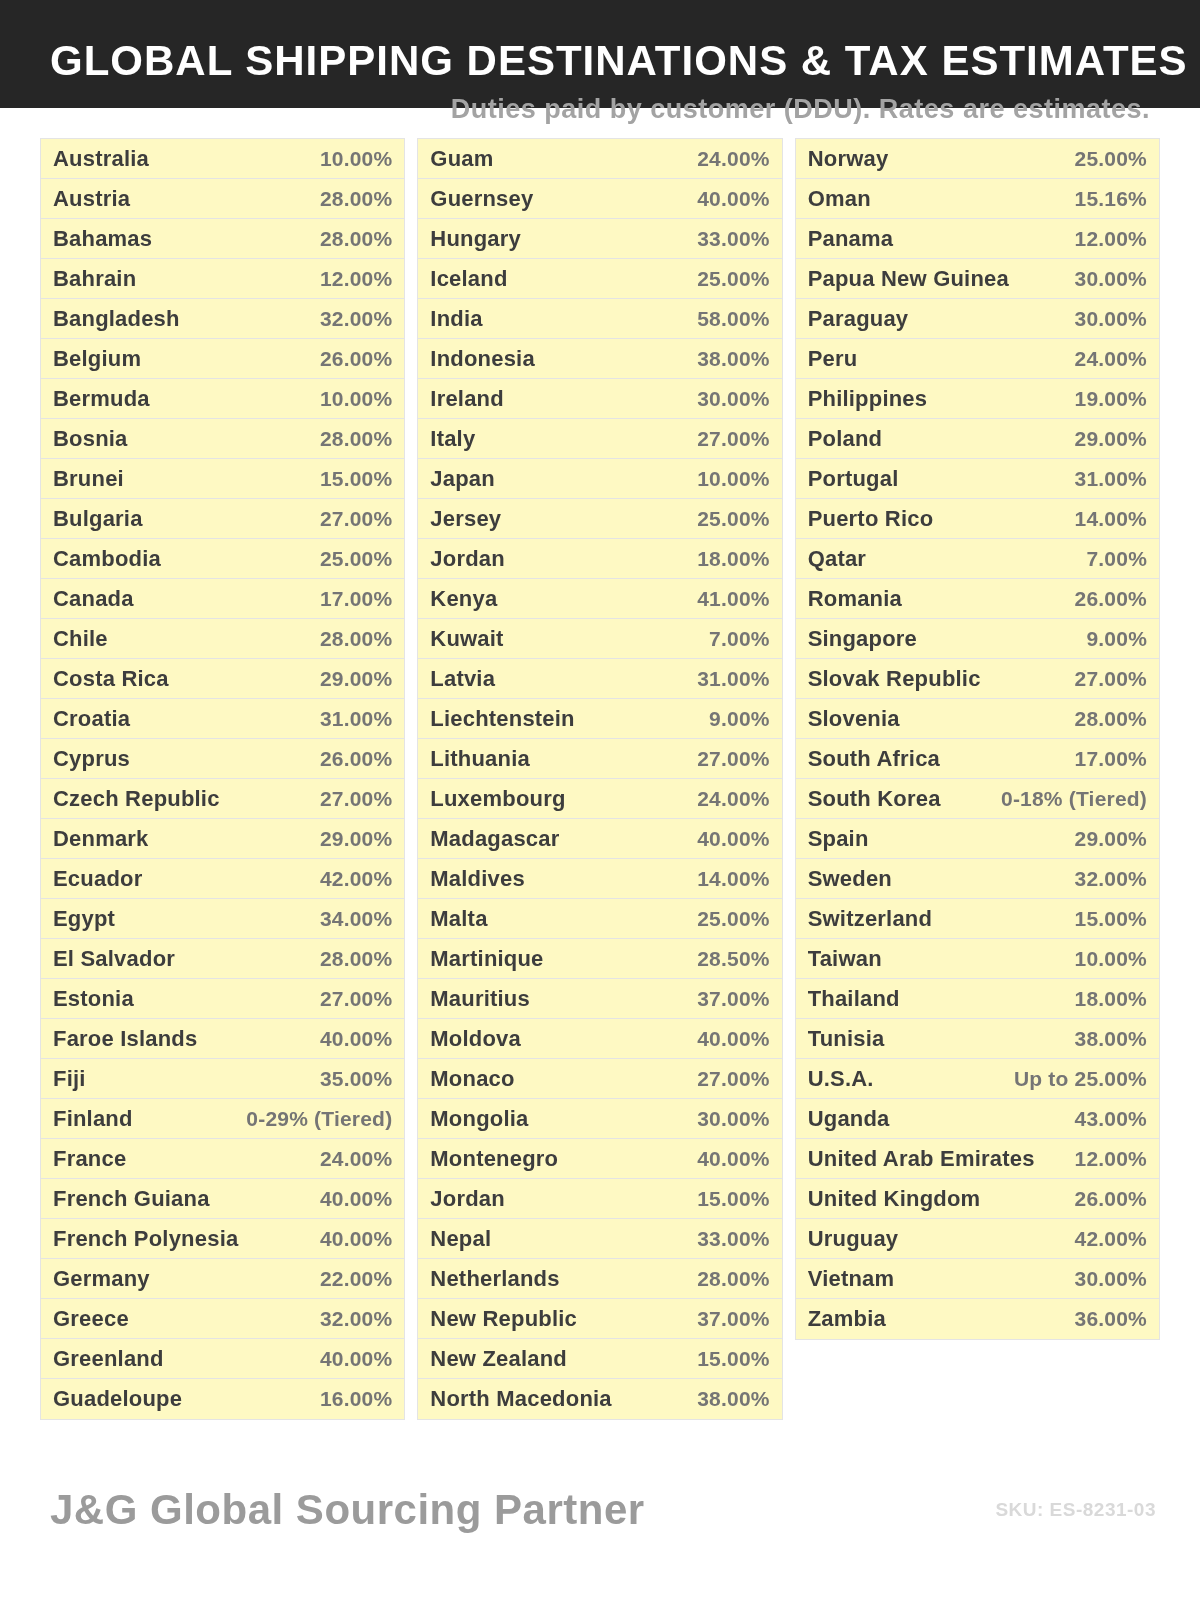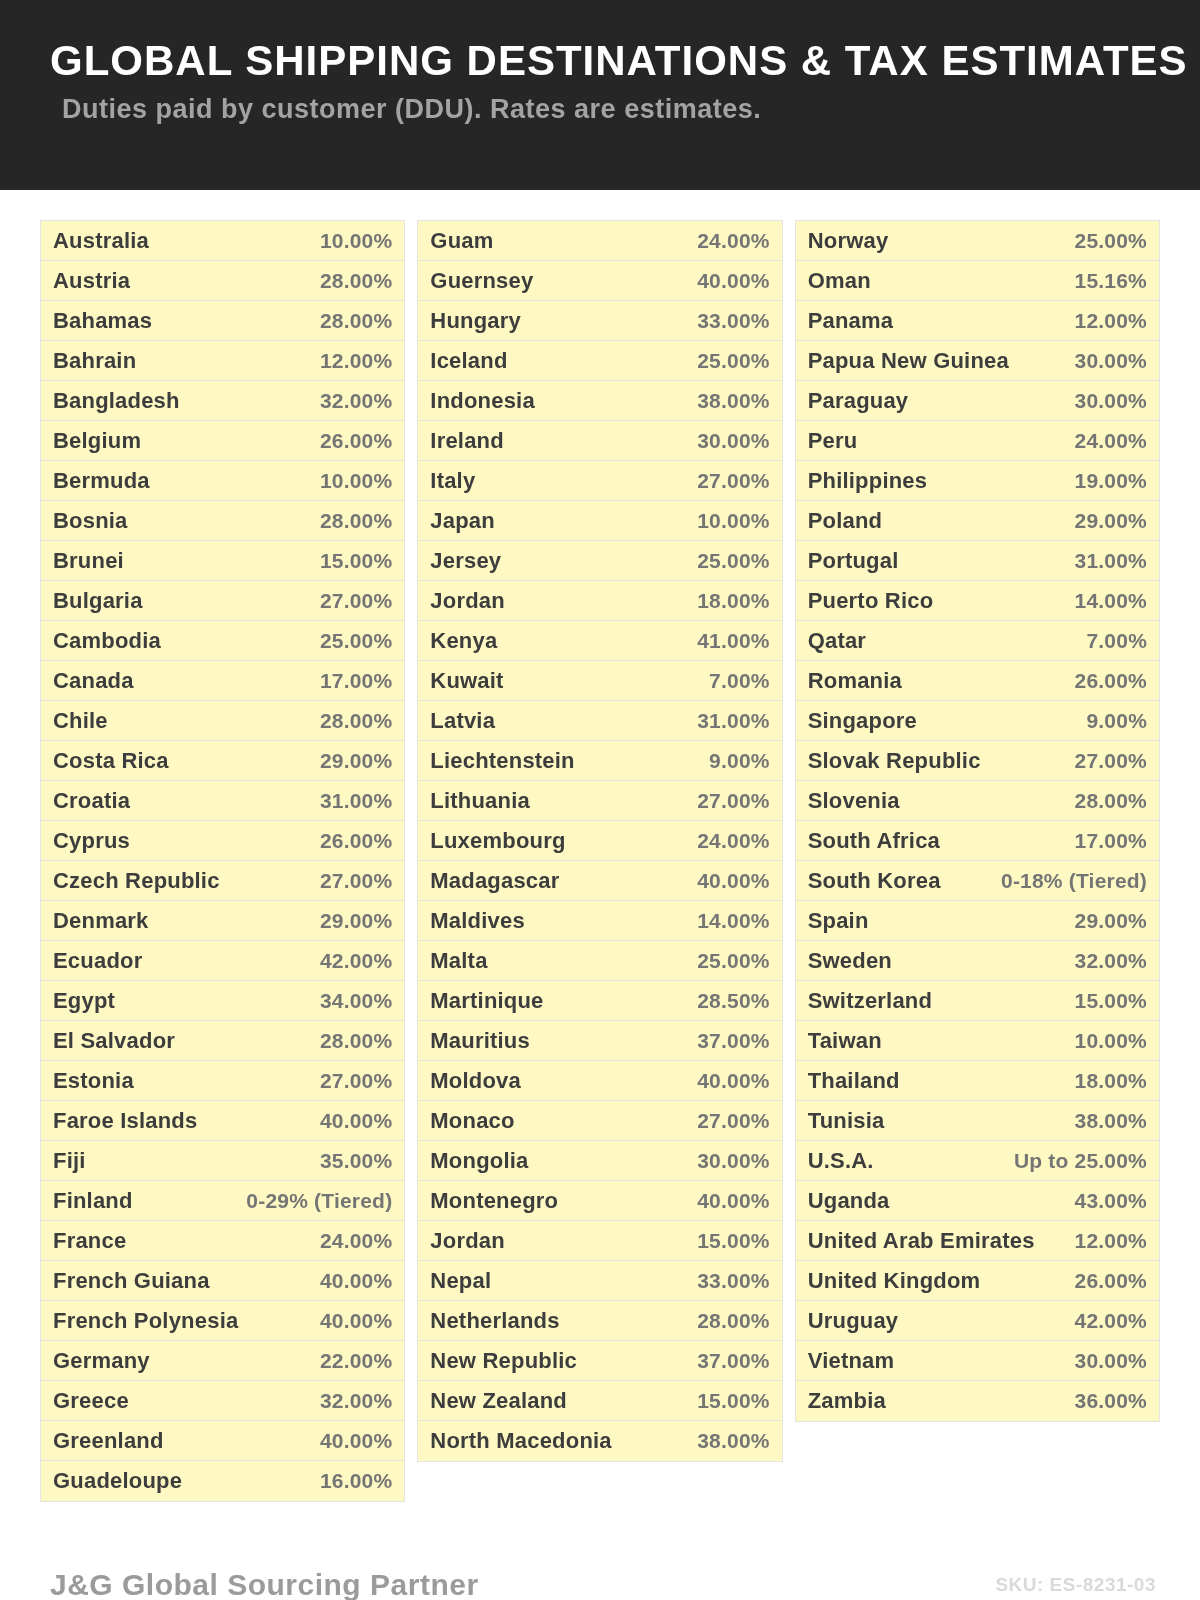--- a/index.html
+++ b/index.html
@@ -15,40 +15,41 @@
   * { box-sizing: border-box; }
   html, body {
     margin: 0; padding: 0;
     width: 1200px; height: 1600px;
     background: #ffffff;
     font-family: "Liberation Sans", sans-serif;
     overflow: hidden;
   }
   .header {
     background: var(--header_bg);
-    height: 190px;
+    height: 108px;
     padding: 40px 50px 0 50px;
   }
   .page-title {
     margin: 0 0 14px 0;
     font-size: 42px;
     line-height: 1.0;
     font-weight: bold;
     letter-spacing: 1px;
     color: var(--title);
     white-space: nowrap;
   }
   .page-subtitle {
-    margin: 12px;
+    margin: 0;
     font-size: 27px;
     line-height: 1.0;
     font-weight: bold;
     letter-spacing: 0.5px;
     color: var(--subtitle);
     white-space: nowrap;
+    text-align: right;
   }
   .grid {
     display: grid;
     grid-template-columns: repeat(3, 1fr);
     column-gap: 12px;
     margin: 30px 40px 0 40px;
     align-items: start;
   }
   .col {
     border: 1px solid var(--border);
@@ -78,21 +79,21 @@
     white-space: nowrap;
     margin-left: 10px;
   }
   .footer {
     display: flex;
     justify-content: space-between;
     align-items: center;
     margin: 66px 44px 0 50px;
   }
   .brand {
-    font-size: 30px;
+    font-size: 42px;
     font-weight: bold;
     letter-spacing: 0.5px;
     color: var(--footer_brand);
   }
   .sku {
     font-size: 19px;
     font-weight: bold;
     letter-spacing: 0.5px;
     color: var(--footer_sku);
   }
@@ -247,20 +248,24 @@
       </div>
       <div class="row">
         <span class="country">Hungary</span>
         <span class="rate">33.00%</span>
       </div>
       <div class="row">
         <span class="country">Iceland</span>
         <span class="rate">25.00%</span>
       </div>
       <div class="row">
+        <span class="country">India</span>
+        <span class="rate">58.00%</span>
+      </div>
+      <div class="row">
         <span class="country">Indonesia</span>
         <span class="rate">38.00%</span>
       </div>
       <div class="row">
         <span class="country">Ireland</span>
         <span class="rate">30.00%</span>
       </div>
       <div class="row">
         <span class="country">Italy</span>
         <span class="rate">27.00%</span>

